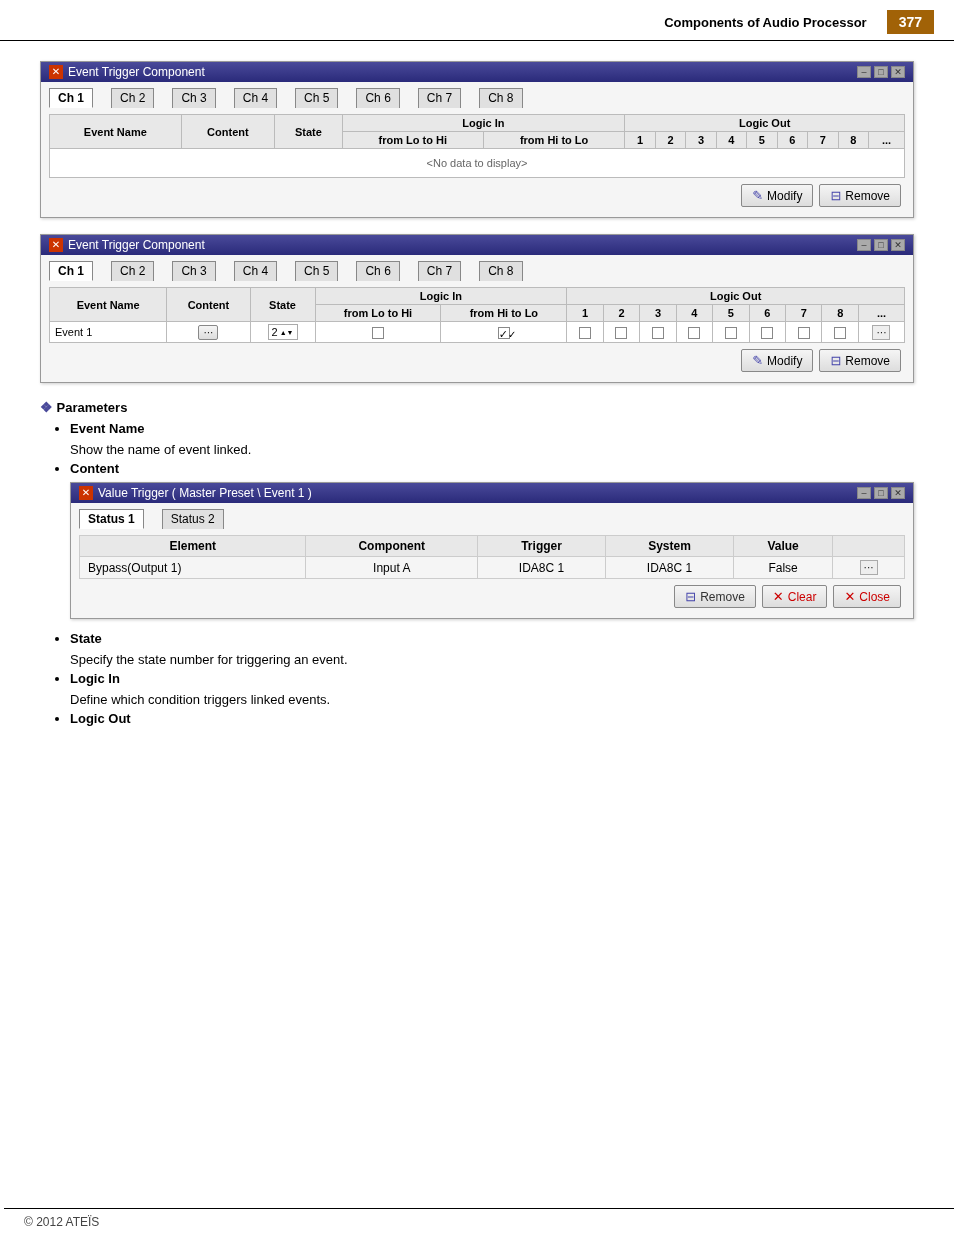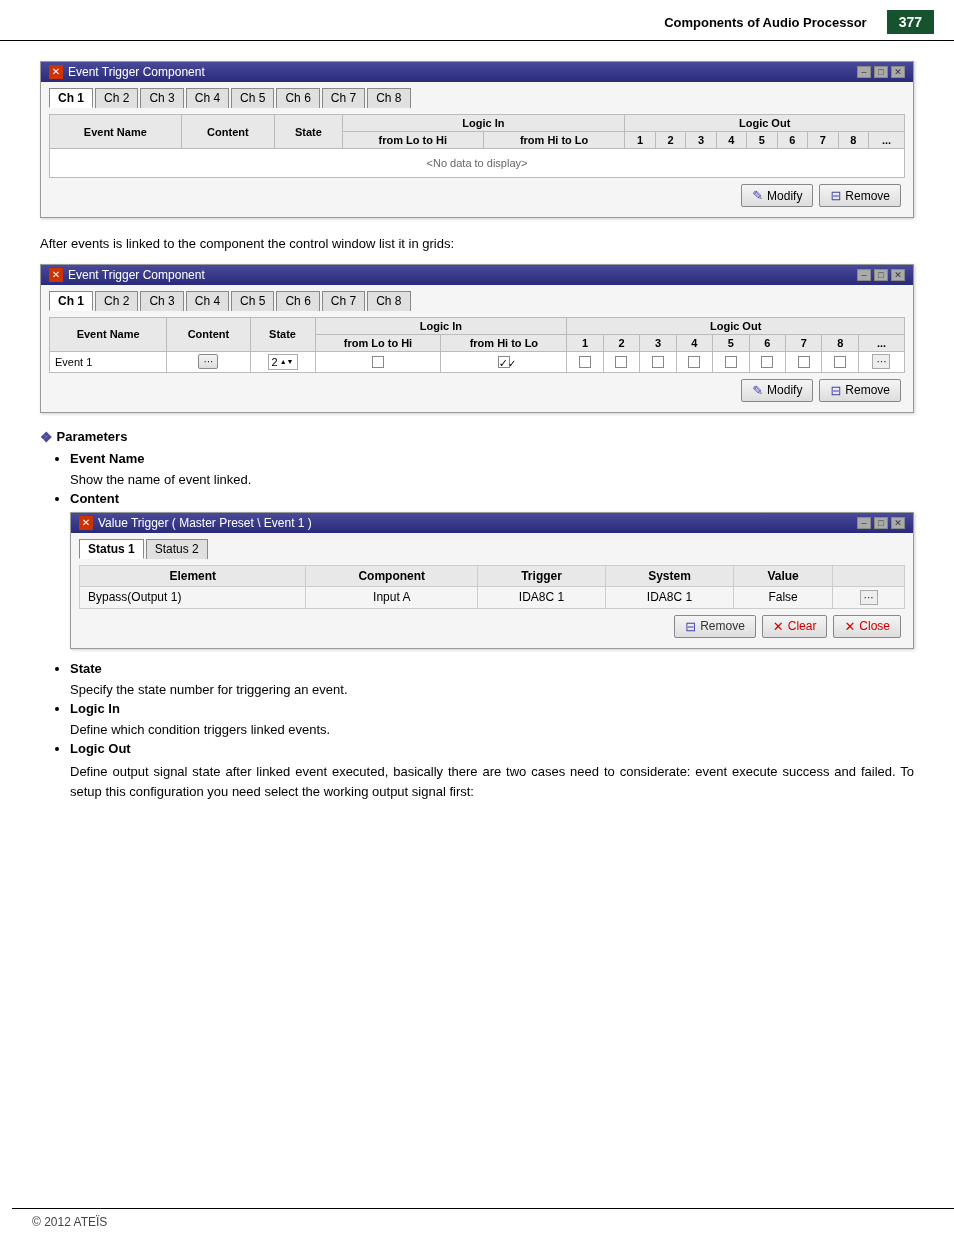--- a/index.html
+++ b/index.html
@@ -22,30 +22,30 @@
       border-bottom: 1px solid #000;
     }
     .page-header-title {
       font-weight: bold;
       font-size: 13px;
       margin-right: 20px;
     }
     .page-number {
       font-weight: bold;
       font-size: 14px;
-      background: #14532d;
+      background: #a16207;
       color: #fff;
       padding: 4px 12px;
     }
 
     
     .page-footer {
       position: absolute;
       bottom: 0;
-      left: 12px;
+      left: 4px;
       right: 0;
       border-top: 1px solid #000;
       padding: 6px 20px;
       font-size: 12px;
       color: #444;
     }
 
     
     .content {
       padding: 20px 40px;
@@ -95,21 +95,21 @@
       color: #333;
     }
     .window-body {
       padding: 6px 8px;
       background: #f5f5f5;
     }
 
     
     .tabs-bar {
       display: flex;
-      gap: 2px;
+      gap: 18px;
       margin-bottom: 6px;
     }
     .tab {
       padding: 2px 8px;
       border: 1px solid #888;
       background: #e0e0e0;
       font-size: 12px;
       cursor: pointer;
       border-bottom: none;
     }
@@ -347,21 +347,20 @@
           <span>Modify</span>
         </button>
         <button class="btn">
           <span style="color:#44a;font-size:13px;">⊟</span>
           <span>Remove</span>
         </button>
       </div>
     </div>
   </div>
 
-  <p class="para-text">After events is linked to the component the control window list it in grids:</p>
 
   <div class="window">
     <div class="window-titlebar">
       <div style="display:flex;align-items:center;">
         <span class="window-titlebar-icon">✕</span>
         <span>Event Trigger Component</span>
       </div>
       <div class="window-titlebar-controls">
         <span class="win-ctrl">–</span>
         <span class="win-ctrl">□</span>
@@ -539,19 +538,18 @@
       <span class="bullet-label">Logic In</span>
     </li>
   </ul>
   <div class="bullet-desc">Define which condition triggers linked events.</div>
 
   <ul class="bullet-list">
     <li>
       <span class="bullet-label">Logic Out</span>
     </li>
   </ul>
-  <div class="bullet-desc wrap-text">Define output signal state after linked event executed, basically there are two cases need to considerate: event execute success and failed. To setup this configuration you need select the working output signal first:</div>
 
 </div>
 
 <div class="page-footer">
   <span>© 2012 ATEÏS</span>
 </div>
 
 </body></html>

